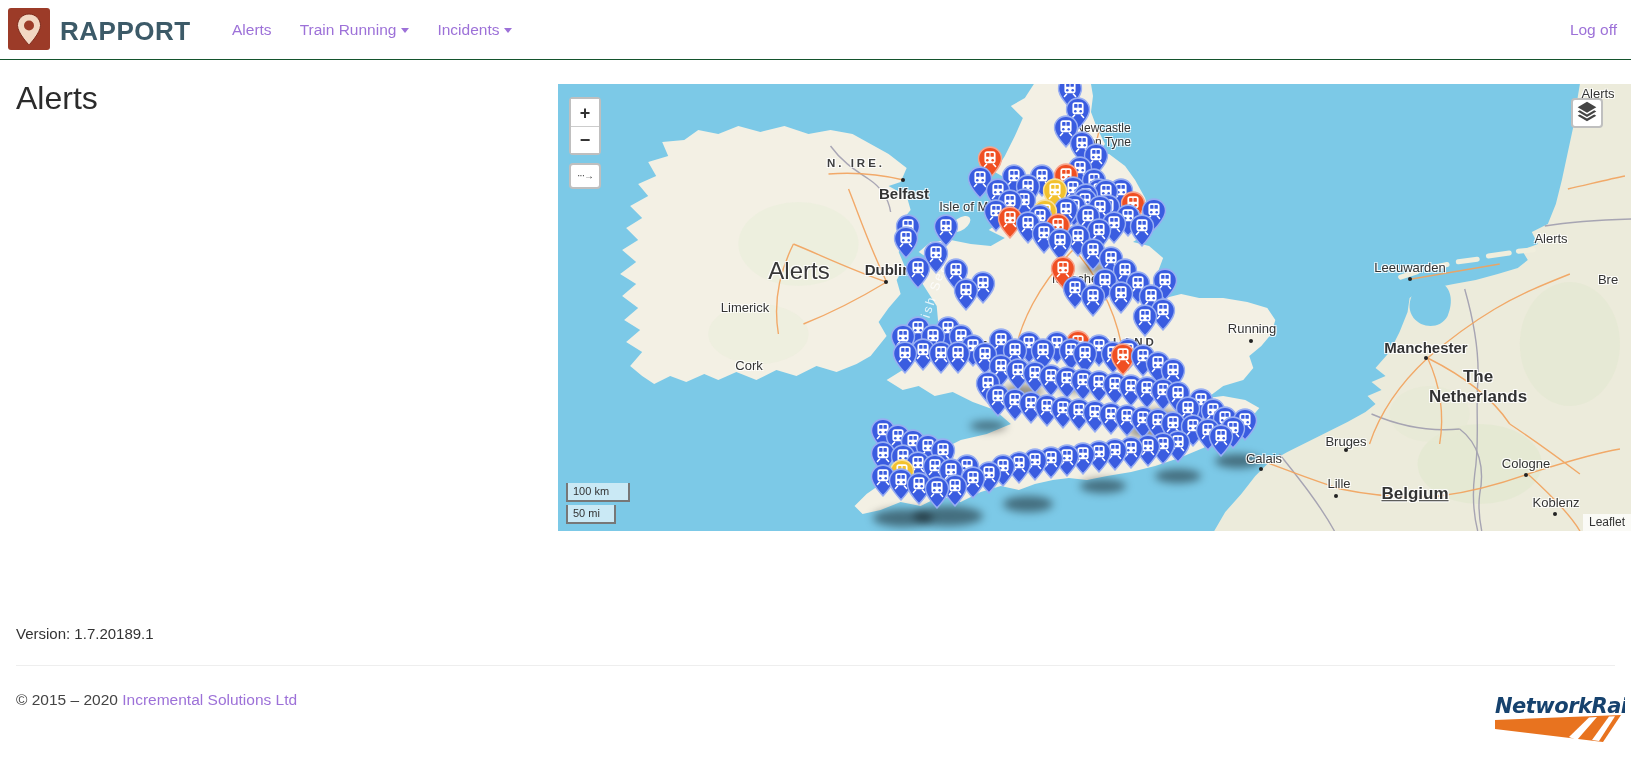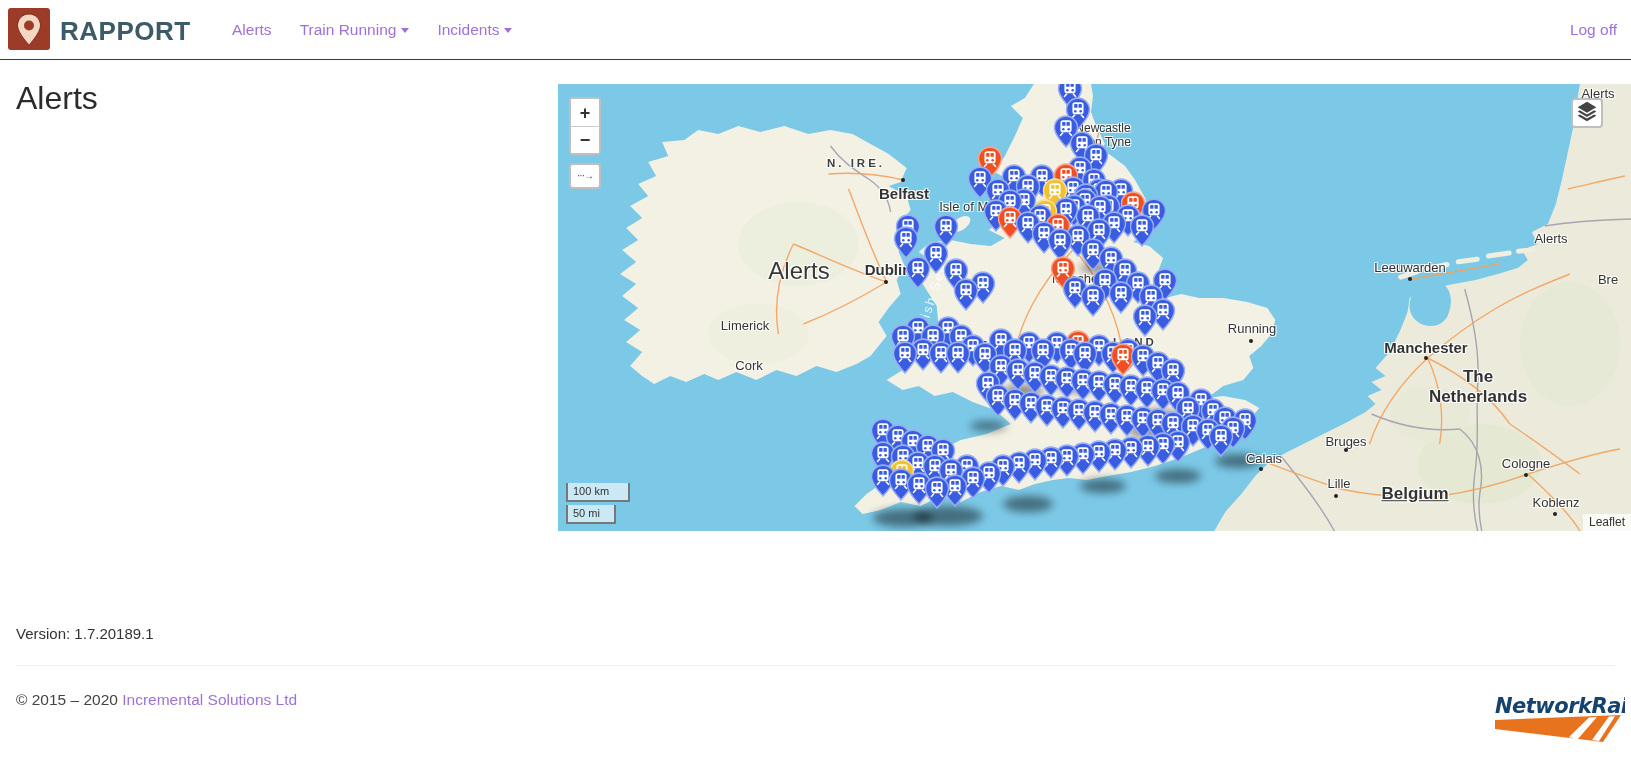--- a/index.html
+++ b/index.html
@@ -201,21 +201,21 @@
         <div class="lbl k-city" style="left: 1050px; top: 196px;">Bre</div>
         <div class="lbl k-citysm" style="left: 545px; top: 52px;">Newcastle
 upon Tyne</div>
         <div class="lbl k-ctry" style="left: 490px; top: 100px;">United</div>
         <div class="lbl k-region" style="left: 298px; top: 80px;">N. IRE.</div>
         <div class="lbl k-town" style="left: 346px; top: 110px;">Belfast</div>
         <div class="lbl k-city" style="left: 413px; top: 123px;">Isle of Man</div>
         <div class="lbl k-town" style="left: 330px; top: 186px;">Dublin</div>
         <div class="lbl k-big" style="left: 241px; top: 187px;">Alerts</div>
         <div class="lbl k-sea" style="left: 375px; top: 212px; transform: translate(-50%, -50%) rotate(-72deg);">Irish Sea</div>
-        <div class="lbl k-city" style="left: 187px; top: 224px; margin-top: 18px;">Limerick</div>
+        <div class="lbl k-city" style="left: 187px; top: 224px;">Limerick</div>
         <div class="lbl k-city" style="left: 191px; top: 282px;">Cork</div>
         <div class="lbl k-city" style="left: 528px; top: 195px;">Manchester</div>
         <div class="lbl k-region" style="left: 415px; top: 262px;">WALES</div>
         <div class="lbl k-region" style="left: 560px; top: 259px;">ENGLAND</div>
         <div class="lbl k-city" style="left: 694px; top: 245px;">Running</div>
         <div class="lbl k-city" style="left: 852px; top: 184px;">Leeuwarden</div>
         <div class="lbl k-town" style="left: 868px; top: 264px;">Manchester</div>
         <div class="lbl k-med" style="left: 920px; top: 303px;">The
 Netherlands</div>
         <div class="lbl k-city" style="left: 788px; top: 358px;">Bruges</div>

